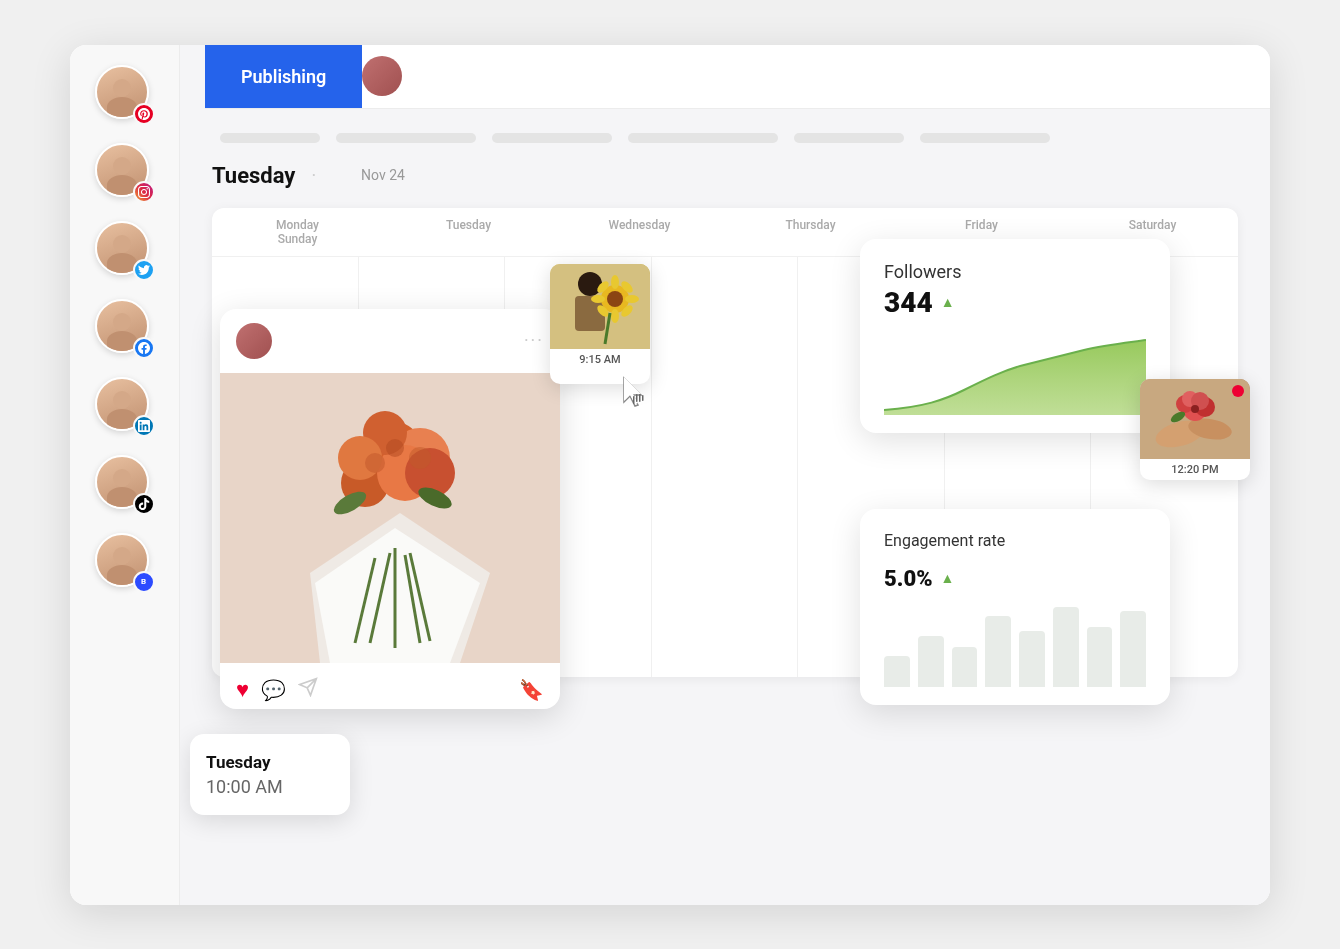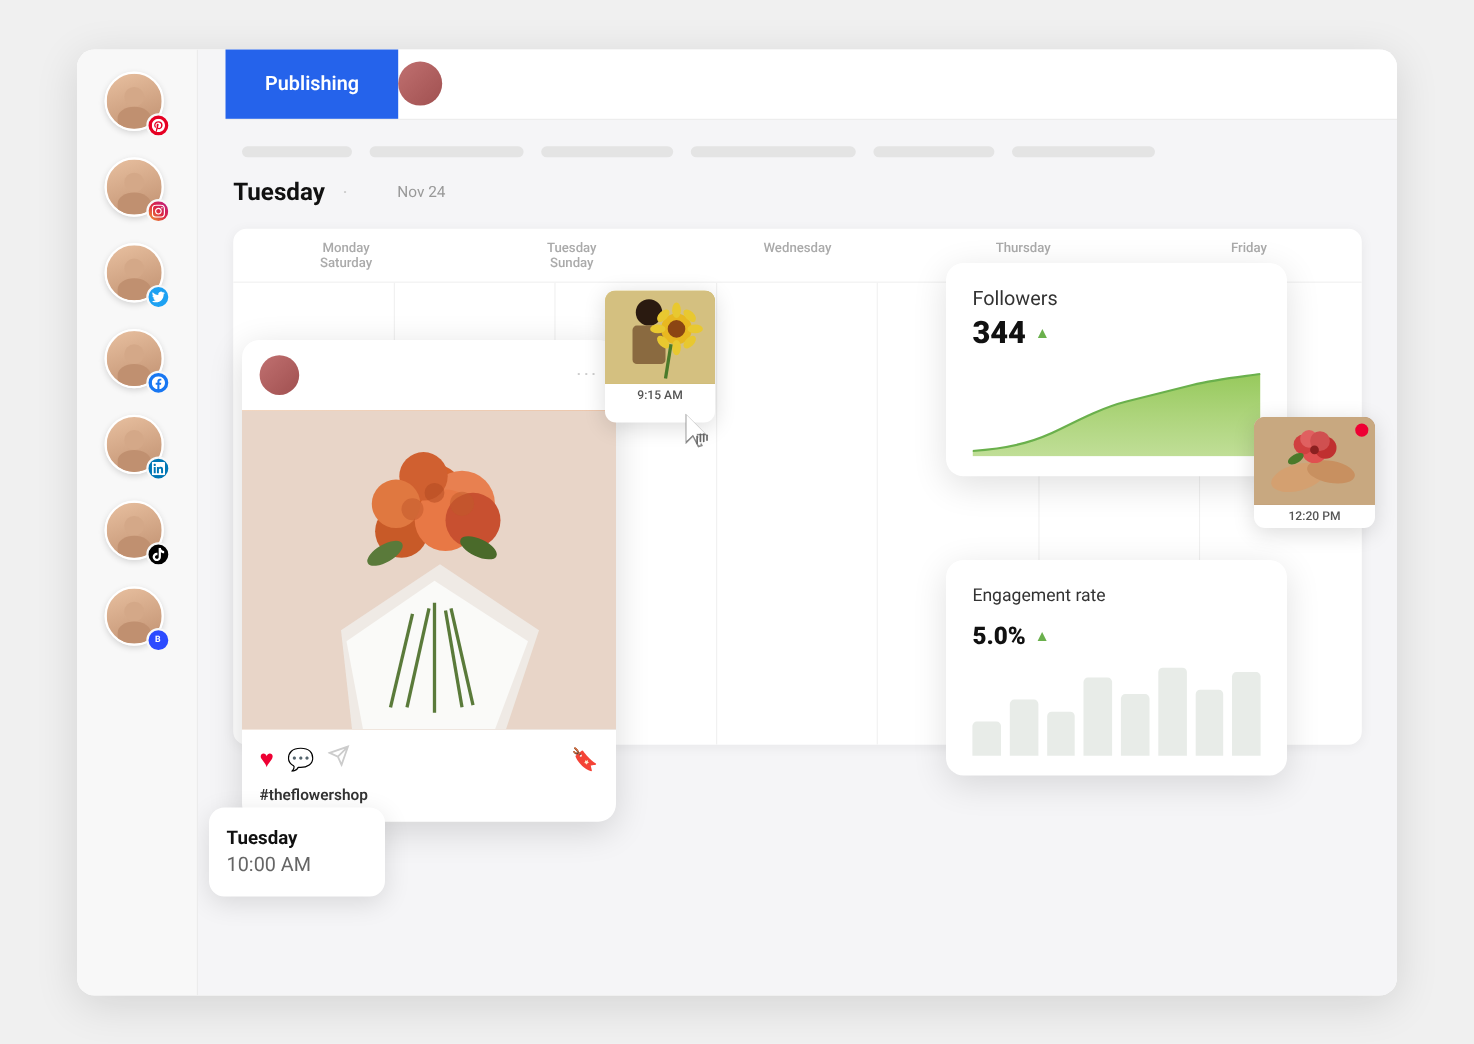--- a/index.html
+++ b/index.html
@@ -151,21 +151,21 @@
     
     .calendar-grid {
       background: #fff;
       border-radius: 12px;
       overflow: hidden;
       box-shadow: 0 2px 12px rgba(0,0,0,0.06);
     }
 
     .calendar-days-header {
       display: grid;
-      grid-template-columns: repeat(5, 1fr);
+      grid-template-columns: repeat(6, 1fr);
       border-bottom: 1px solid #f0f0f0;
       padding: 10px 0;
     }
 
     .calendar-day-label {
       text-align: center;
       font-size: 12px;
       color: #aaa;
       font-weight: 500;
     }
@@ -664,21 +664,20 @@
               <span class="heart-icon">♥</span>
               <span class="comment-icon">💬</span>
               <span class="share-icon">
                 <svg width="20" height="20" viewBox="0 0 24 24" fill="none" stroke="#ccc" stroke-width="2">
                     <path d="M22 2L11 13M22 2l-7 20-4-9-9-4 20-7z"></path>
                   </svg>
               </span>
             </div>
             <span class="bookmark-icon">🔖</span>
           </div>
-          <div class="post-card-caption">#theflowershop</div>
         </div>
 
         <div class="scheduled-thumb">
           <div class="scheduled-thumb-img">
             <svg width="100" height="85" viewBox="0 0 100 85">
 
               <rect width="100" height="85" fill="#d4c080"></rect>
 
               <circle cx="40" cy="20" r="12" fill="#2a1a10"></circle>
               <rect x="25" y="32" width="30" height="35" rx="4" fill="#8a6a40"></rect>

